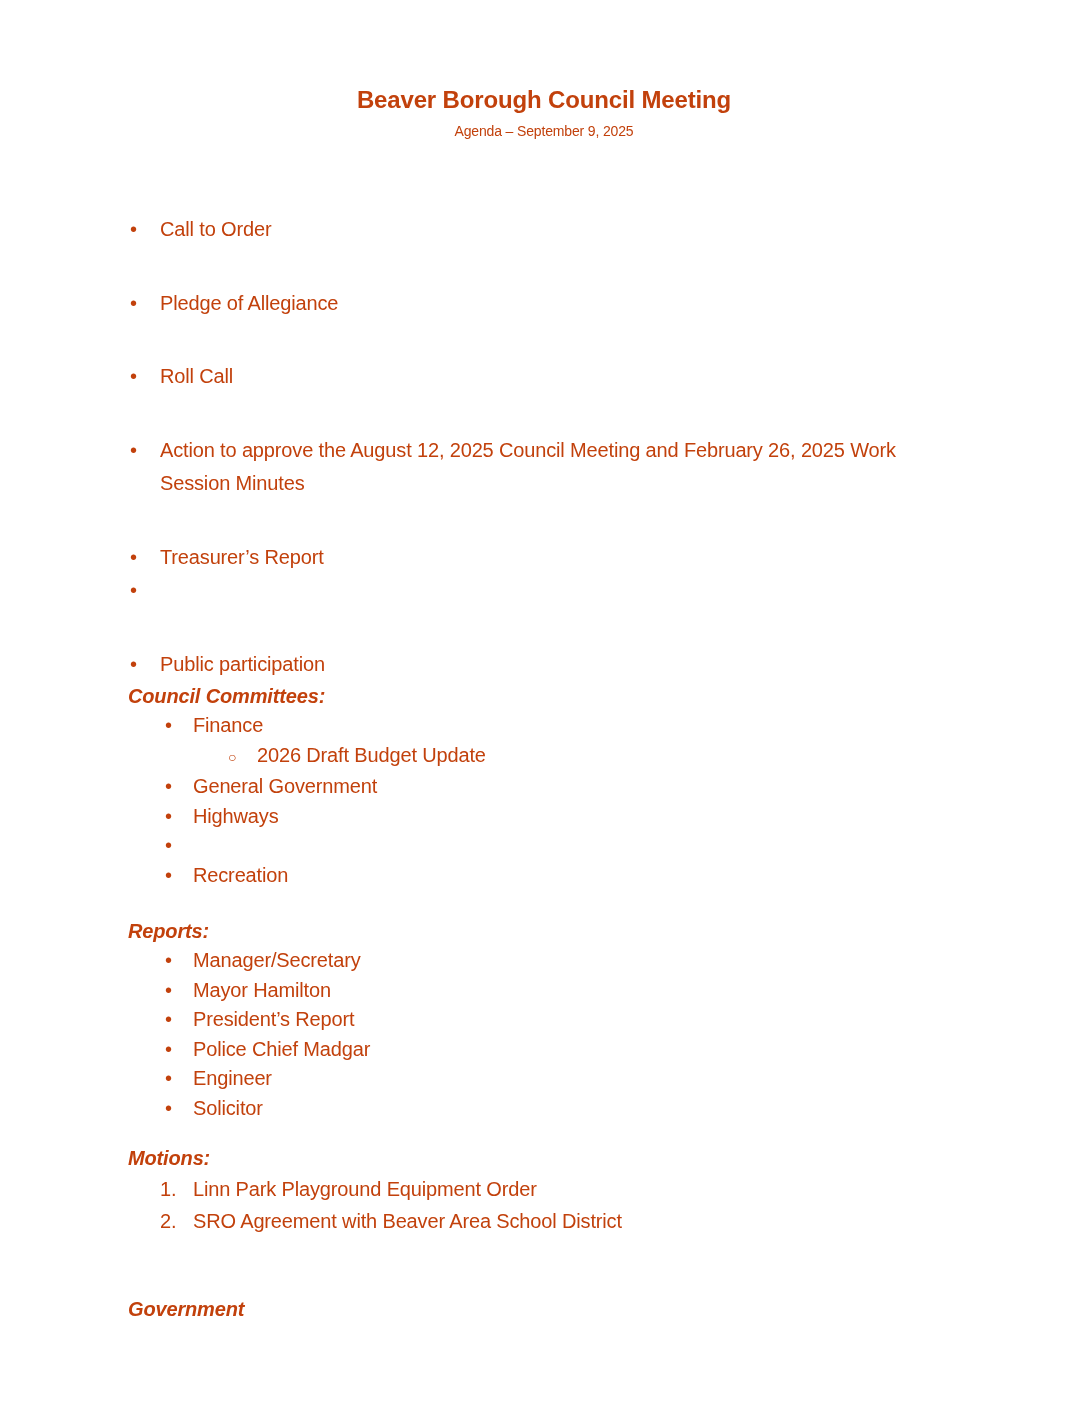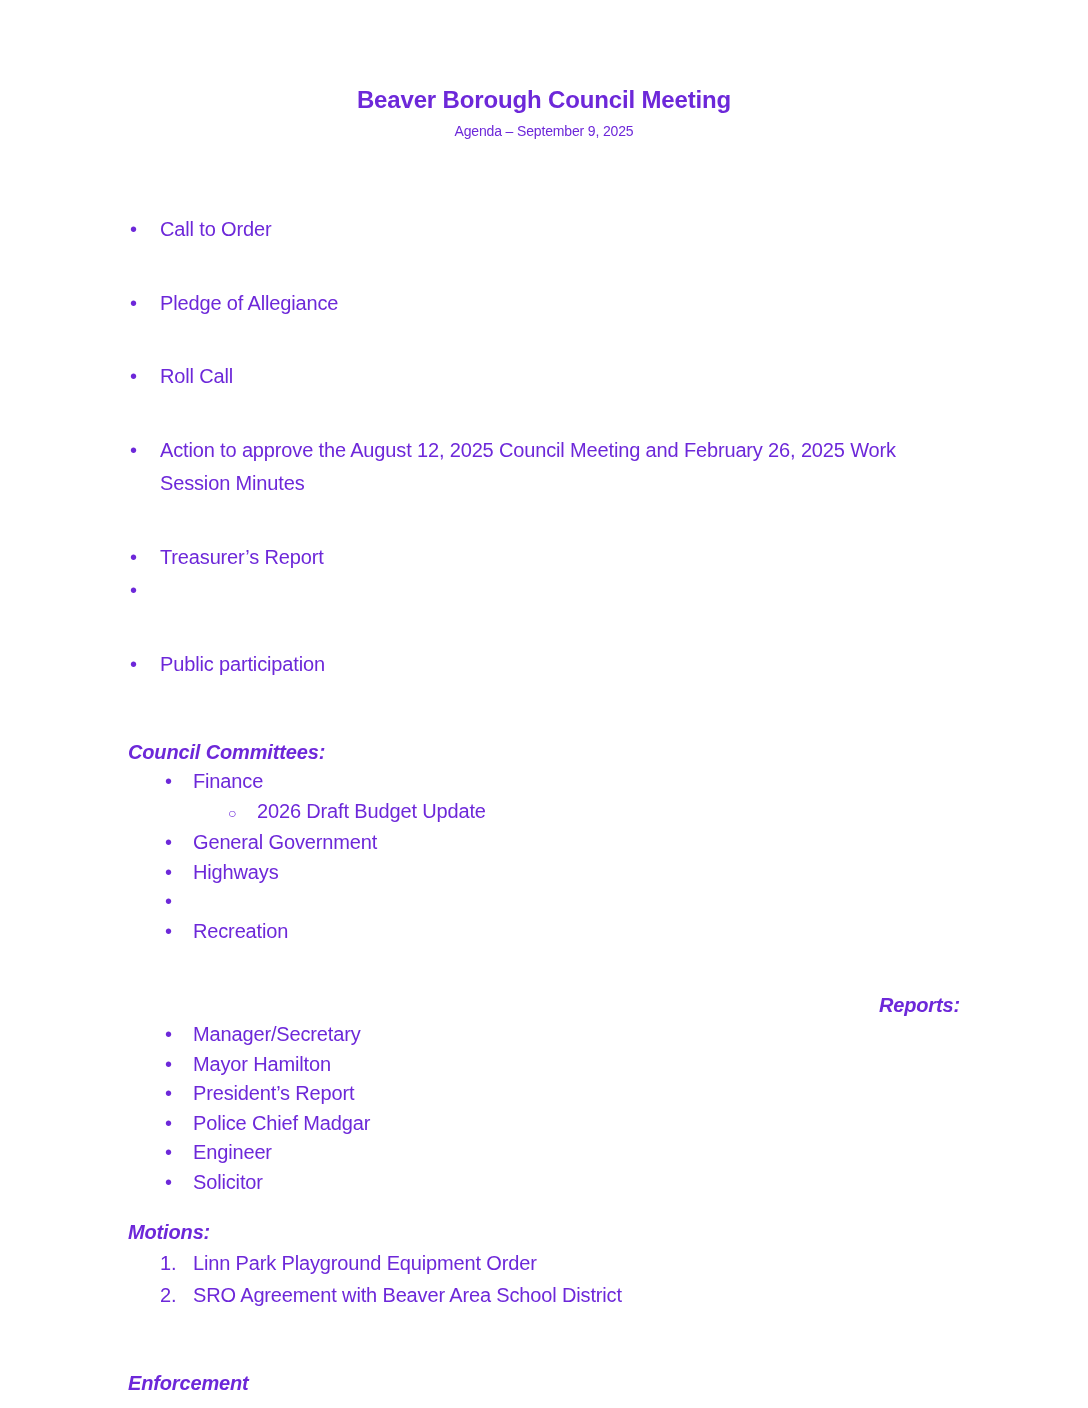--- a/index.html
+++ b/index.html
@@ -4,21 +4,21 @@
 <style>
   html, body {
     margin: 0;
     padding: 0;
     background: #ffffff;
   }
   .page {
     width: 1088px;
     height: 1408px;
     background: #ffffff;
-    color: #6d28d9;
+    color: #c2410c;
     font-family: "Liberation Sans", sans-serif;
     letter-spacing: -0.15px;
     box-sizing: border-box;
     padding: 85px 128px 0 128px;
     overflow: hidden;
   }
   .title {
     text-align: center;
     font-weight: bold;
     font-size: 24px;
@@ -42,22 +42,22 @@
     padding-left: 2px;
     box-sizing: border-box;
   }
   .li1 > .txt { max-width: 798px; margin-top: 40px; }
   .section-heading {
     font-size: 20px;
     font-weight: bold;
     font-style: italic;
     line-height: 30px;
   }
-  .gap-large { margin-top: 56px; }
-  .gap-medium { margin-top: 44px; text-align: right; }
+  .gap-large { }
+  .gap-medium { margin-top: 26px; }
   .gap-medium2 { margin-top: 20px; }
   .li2 {
     display: flex;
     align-items: baseline;
     font-size: 20px;
     line-height: 29.5px;
     margin-left: 37px;
   }
   .li2 > .marker { flex: none; width: 28px; }
   .li3 {
@@ -186,15 +186,15 @@
     <div class="lin">
       <span class="marker">1.</span>
       <span class="txt">Linn Park Playground Equipment Order</span>
     </div>
     <div class="lin">
       <span class="marker">2.</span>
       <span class="txt">SRO Agreement with Beaver Area School District</span>
     </div>
   </div>
 
-  <div class="adjournment">Enforcement</div>
+  <div class="adjournment">Government</div>
 
 </div>
 
 </body></html>

